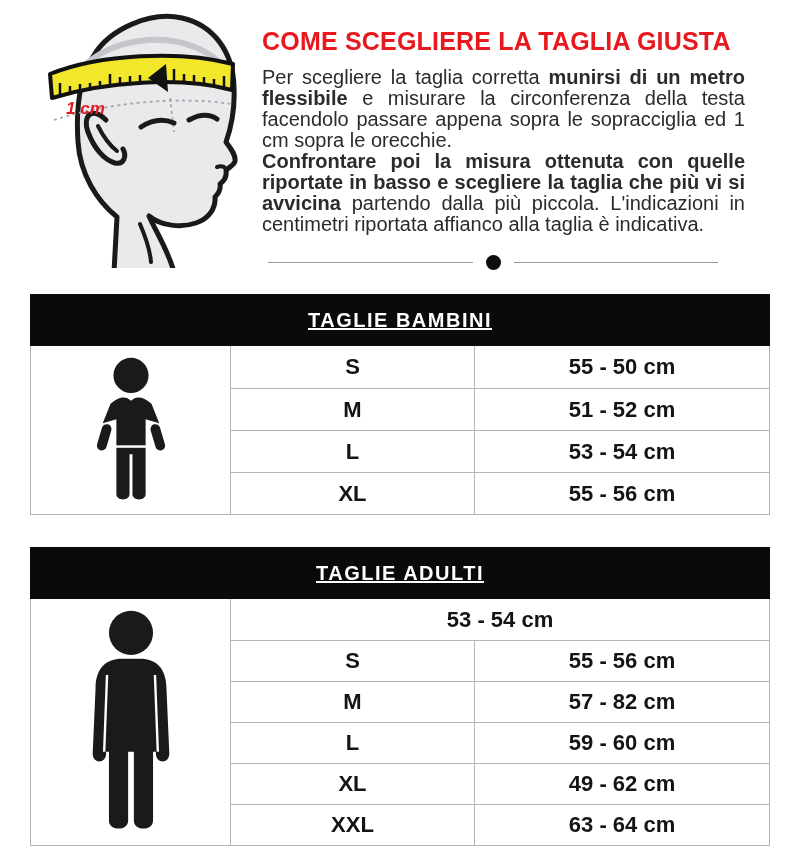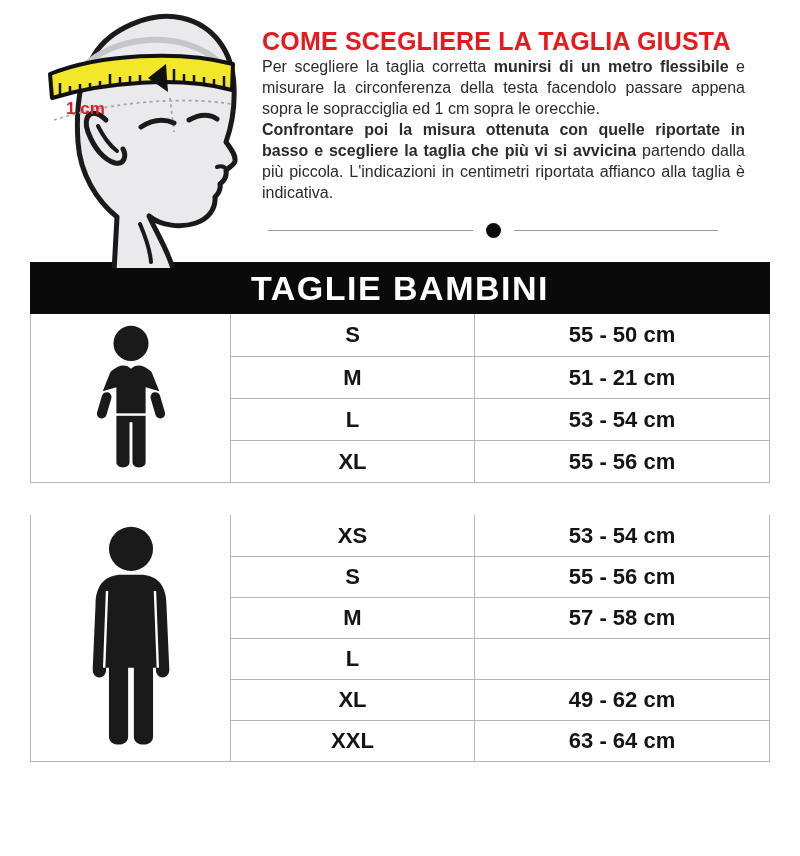--- a/index.html
+++ b/index.html
@@ -11,42 +11,42 @@
     --ink:#2b2b2b;
     --icon:#1a1a1a;
   }
   *{box-sizing:border-box;margin:0;padding:0;}
   html,body{background:#fff;}
   .page{
     position:relative;width:800px;height:856px;background:#fff;overflow:hidden;
     font-family:"Liberation Sans",sans-serif;color:var(--ink);
   }
   
-  .illustration{position:absolute;left:20px;top:2px;width:238px;height:266px;}
+  .illustration{position:absolute;left:20px;top:2px;width:238px;height:266px;font-style:italic;}
   .intro-text{margin:0 55px 0 262px;padding-top:26px;}
   .intro-text h1{
     font-size:25px;line-height:1.2;font-weight:800;color:var(--accent);letter-spacing:.2px;
   }
   .intro-text p{
-    font-size:16px;line-height:21px;text-align:justify;color:var(--ink);
+    margin-top:11px;font-size:20px;line-height:21px;text-align:justify;color:var(--ink);
   }
   .intro-text p span.b{font-weight:700;}
   
   .divider{
     margin:20px 0 0 268px;width:450px;height:15px;
     display:flex;align-items:center;gap:13px;
   }
   .divider .line{flex:1;height:1px;background:var(--divider);}
   .divider .dot{width:15px;height:15px;border-radius:50%;background:#0d0d0d;flex:none;}
   
   .size-section{margin:24px 30px 0 30px;}
   .size-section.adults{margin-top:32px;}
   .table-header{
     height:52px;line-height:52px;background:var(--bar);color:#fff;text-align:center;
-    font-size:34px;font-weight:700;letter-spacing:1.5px;
+    font-size:20px;font-weight:700;letter-spacing:1.5px;text-decoration:underline;
   }
   .table-body{display:flex;border:1px solid var(--border);border-top:none;background:#fff;}
   .icon-cell{
     width:200px;flex:none;border-right:1px solid var(--border);
     display:flex;align-items:center;justify-content:center;
   }
   .rows{flex:1;display:flex;flex-direction:column;}
   .row{display:flex;height:42px;}
   .size-section.adults .row{height:41px;}
   .row + .row{border-top:1px solid var(--border);}
@@ -134,63 +134,64 @@
           <line x1="29" y1="96" x2="61" y2="96" stroke="#fff" stroke-width="2.5"></line>
         </svg>
       </div>
       <div class="rows">
           <div class="row">
             <div class="cell size-cell">S</div>
             <div class="cell range-cell">55 - 50 cm</div>
           </div>
           <div class="row">
             <div class="cell size-cell">M</div>
-            <div class="cell range-cell">51 - 21 cm</div>
+            <div class="cell range-cell">51 - 52 cm</div>
           </div>
           <div class="row">
             <div class="cell size-cell">L</div>
             <div class="cell range-cell">53 - 54 cm</div>
           </div>
           <div class="row">
             <div class="cell size-cell">XL</div>
             <div class="cell range-cell">55 - 56 cm</div>
           </div>
         </div>
     </div>
   </section>
 
   <section class="size-section adults">
+    <div class="table-header">TAGLIE ADULTI</div>
     <div class="table-body">
       <div class="icon-cell">
         <svg width="106" height="228" viewBox="0 0 110 238">
           <circle cx="55" cy="26" r="23" fill="var(--icon)"></circle>
           <path d="M18,84 C18,62 30,53 45,53 L65,53 C80,53 92,62 92,84
                    L95,152 C95,163 81,163 81,152 L81,150 L78,150
                    L78,222 C78,233 58,233 58,222 L58,150
                    L52,150 L52,222 C52,233 32,233 32,222 L32,150
                    L29,150 L29,152 C29,163 15,163 15,152 Z" fill="var(--icon)" stroke-linejoin="round"></path>
           <line x1="30" y1="70" x2="27" y2="150" stroke="#fff" stroke-width="2.5"></line>
           <line x1="80" y1="70" x2="83" y2="150" stroke="#fff" stroke-width="2.5"></line>
         </svg>
       </div>
       <div class="rows">
           <div class="row">
-            <div class="cell size-cell">XS</div>
             <div class="cell range-cell">53 - 54 cm</div>
           </div>
           <div class="row">
             <div class="cell size-cell">S</div>
             <div class="cell range-cell">55 - 56 cm</div>
           </div>
           <div class="row">
             <div class="cell size-cell">M</div>
-            <div class="cell range-cell">57 - 58 cm</div>
+            <div class="cell range-cell">57 - 82 cm</div>
           </div>
           <div class="row">
             <div class="cell size-cell">L</div>
+            <div class="cell range-cell">59 - 60 cm</div>
           </div>
           <div class="row">
             <div class="cell size-cell">XL</div>
             <div class="cell range-cell">49 - 62 cm</div>
           </div>
           <div class="row">
             <div class="cell size-cell">XXL</div>
             <div class="cell range-cell">63 - 64 cm</div>
           </div>
         </div>

